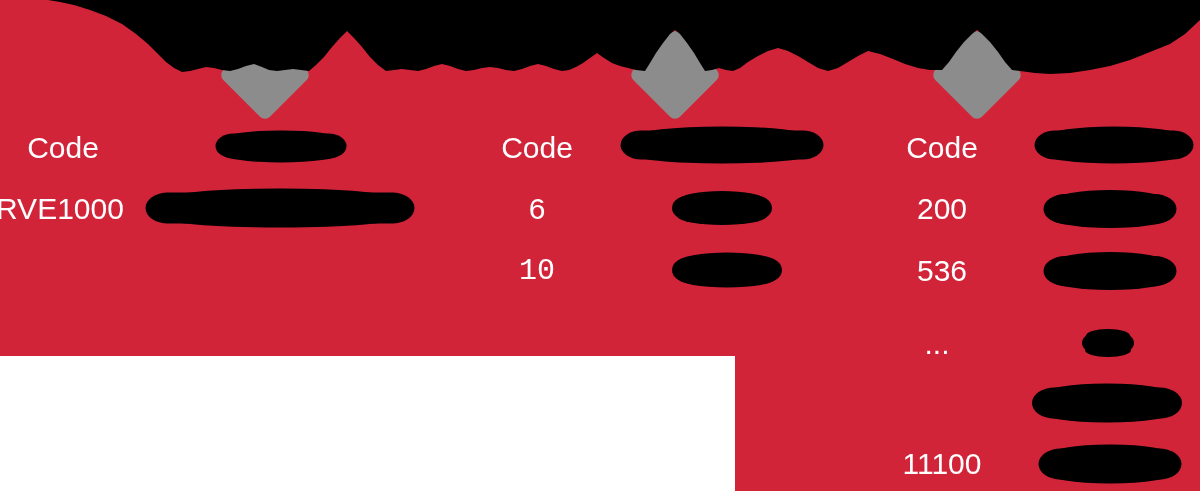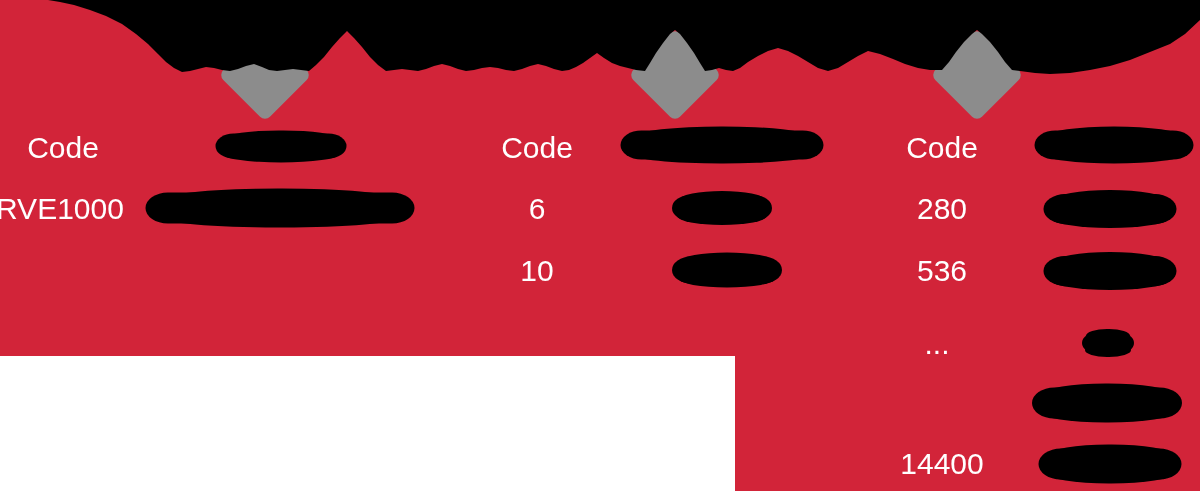--- a/index.html
+++ b/index.html
@@ -117,44 +117,44 @@
   <div class="blob" style="left:280px; top:208px; width:269px; height:31px;"></div>
 
   <div class="txt center" style="left:537px; top:148px;">Code</div>
 
   <div class="blob" style="left:722px; top:145px; width:203px; height:29px;"></div>
 
   <div class="txt center" style="left:537px; top:209px;">6</div>
 
   <div class="blob" style="left:722px; top:208px; width:100px; height:26px;"></div>
 
-  <div class="txt center" style="left:537px; top:271px;">10</div>
+  <div class="txt center" style="left:537px; top:271px;font-family:Liberation Mono, monospace;">10</div>
 
   <div class="blob" style="left:727px; top:270px; width:110px; height:27px;"></div>
 
   <div class="txt center" style="left:942px; top:148px;">Code</div>
 
   <div class="blob" style="left:1114px; top:145px; width:159px; height:29px;"></div>
 
-  <div class="txt center" style="left:942px; top:209px;">280</div>
+  <div class="txt center" style="left:942px; top:209px;">200</div>
 
   <div class="blob" style="left:1110px; top:209px; width:133px; height:30px;"></div>
 
   <div class="txt center" style="left:942px; top:271px;">536</div>
 
   <div class="blob" style="left:1110px; top:271px; width:133px; height:30px;"></div>
 
   <div class="txt center" style="left:937px; top:344px;">...</div>
 
   <div class="blob" style="left:1108px; top:343px; width:52px; height:22px;"></div>
 
 
   <div class="blob" style="left:1107px; top:403px; width:150px; height:31px;"></div>
 
-  <div class="txt center" style="left:942px; top:464px;">14400</div>
+  <div class="txt center" style="left:942px; top:464px;">11100</div>
 
   <div class="blob" style="left:1110px; top:464px; width:143px; height:31px;"></div>
 
   <div class="diamond-mark" style="left:265px; top:75px;"></div>
   <div class="diamond-mark" style="left:675px; top:75px;"></div>
   <div class="diamond-mark" style="left:977px; top:75px;"></div>
 
   <div id="redaction-band-top">
     <svg width="1200" height="120" viewBox="0 0 1200 120" xmlns="http://www.w3.org/2000/svg">
       <path fill="#000000" d="

